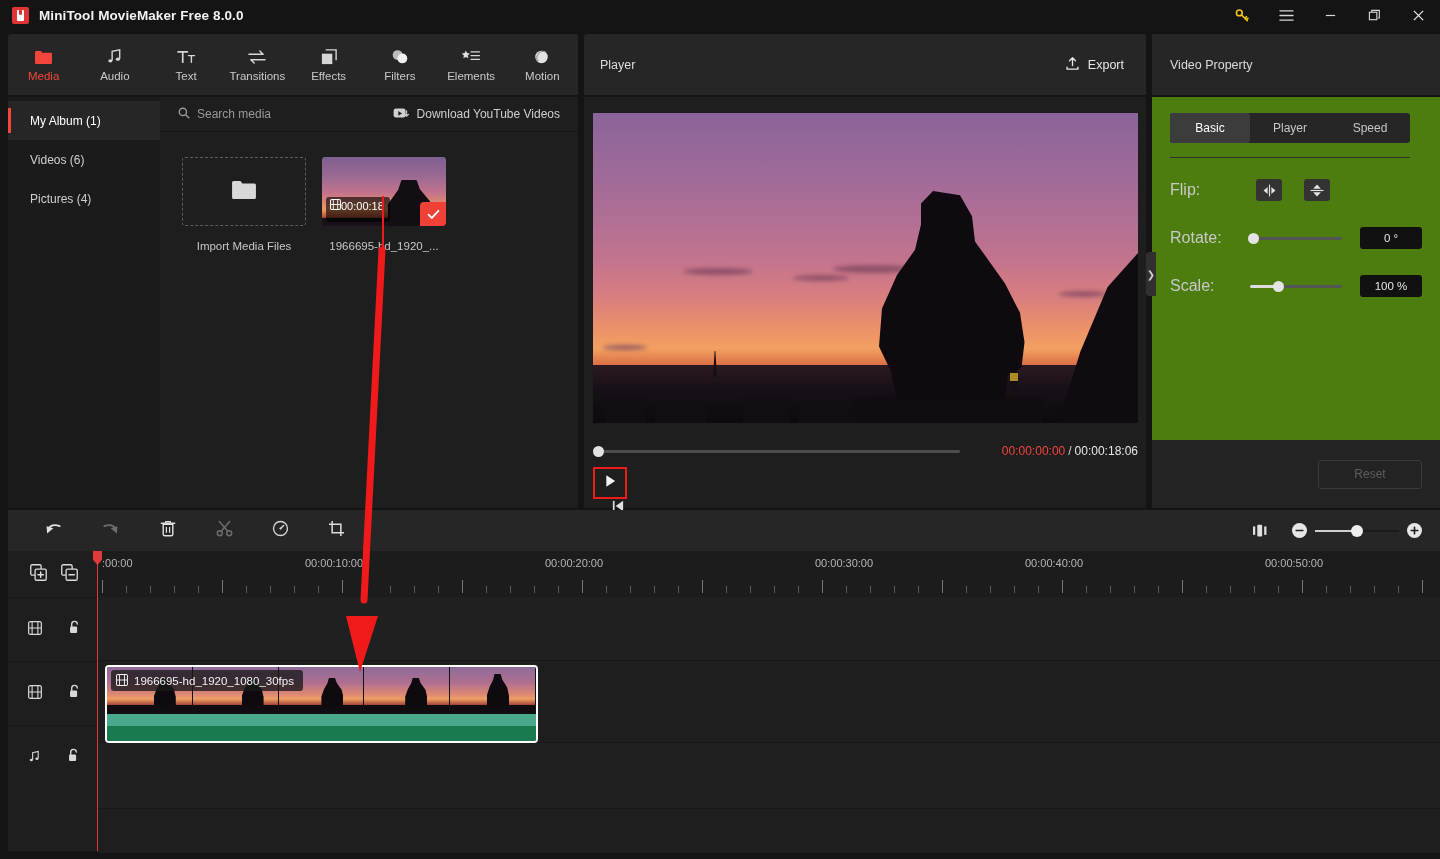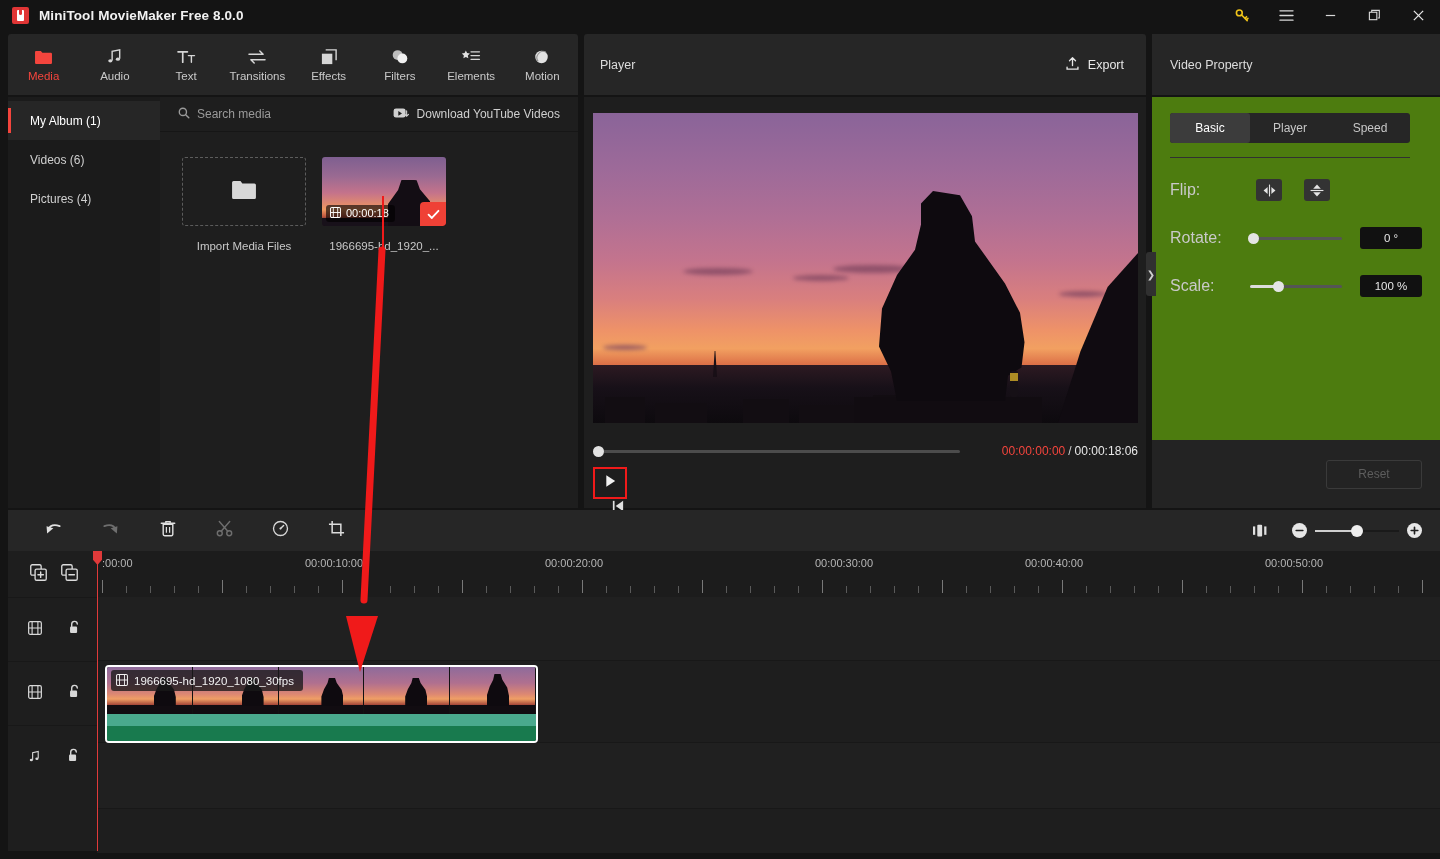--- a/index.html
+++ b/index.html
@@ -112,22 +112,22 @@
   }
   .silho-a {
     position: absolute; right: 16px; bottom: 0; width: 42px; height: 46px;
     background: #130d14; border-radius: 14px 16px 0 0;
     clip-path: polygon(32% 0%, 68% 0%, 76% 20%, 100% 46%, 100% 100%, 0% 100%, 0% 52%, 24% 22%);
   }
   .silho-a2 { position: absolute; right: 0; bottom: 0; width: 18px; height: 24px; background: #140e16;
     clip-path: polygon(100% 0%, 100% 100%, 0% 100%); }
   .city-a { position: absolute; left: 0; right: 0; bottom: 0; height: 8px; background: #18111a; }
   .dur-badge {
-    position: absolute; left: 4px; bottom: 4px; display: flex; align-items: flex-start; gap: 5px;
-    background: rgba(0,0,0,.62); padding: 2px 6px 2px 4px; border-radius: 3px;
+    position: absolute; left: 4px; bottom: 4px; display: flex; align-items: flex-end; 
+    background: rgba(0,0,0,.62); padding: 2px 6px 10px 4px; border-radius: 3px;
     font-size: 11px; color: #fff;
   }
   .check-badge {
     position: absolute; right: 0; bottom: 0; width: 26px; height: 24px; background: #ef4136;
     border-radius: 4px 0 3px 0; display: flex; align-items: center; justify-content: center;
     color: #fff; font-size: 13px;
   }
 
   
   .player {
@@ -208,21 +208,21 @@
   .slider .knob { position: absolute; top: -4px; width: 11px; height: 11px; border-radius: 50%; background: #e4e4e4; }
   .num-box {
     margin-left: auto; width: 62px; height: 22px; background: #111111; border-radius: 3px;
     display: flex; align-items: center; justify-content: center; font-size: 11.5px; color: #e6e6e6;
   }
   .prop-footer {
     position: absolute; left: 0; bottom: 0; width: 288px; height: 68px; background: #232323;
     display: flex; align-items: center; justify-content: flex-end; padding-right: 18px;
   }
   .reset-btn {
-    width: 96px; height: 29px; border: 1px solid #3a3a3a; border-radius: 3px;
+    width: 104px; height: 29px; border: 1px solid #3a3a3a; border-radius: 3px;
     display: flex; align-items: center; justify-content: center; font-size: 12px; color: #5d5d5d;
   }
   .collapse-tab {
     position: absolute; left: 1146px; top: 252px; width: 10px; height: 44px;
     background: #303030; border-radius: 3px 0 0 3px; display: flex; align-items: center;
     justify-content: center; color: #cfcfcf; font-size: 10px; z-index: 5;
   }
 
   
   .tl-toolbar {

